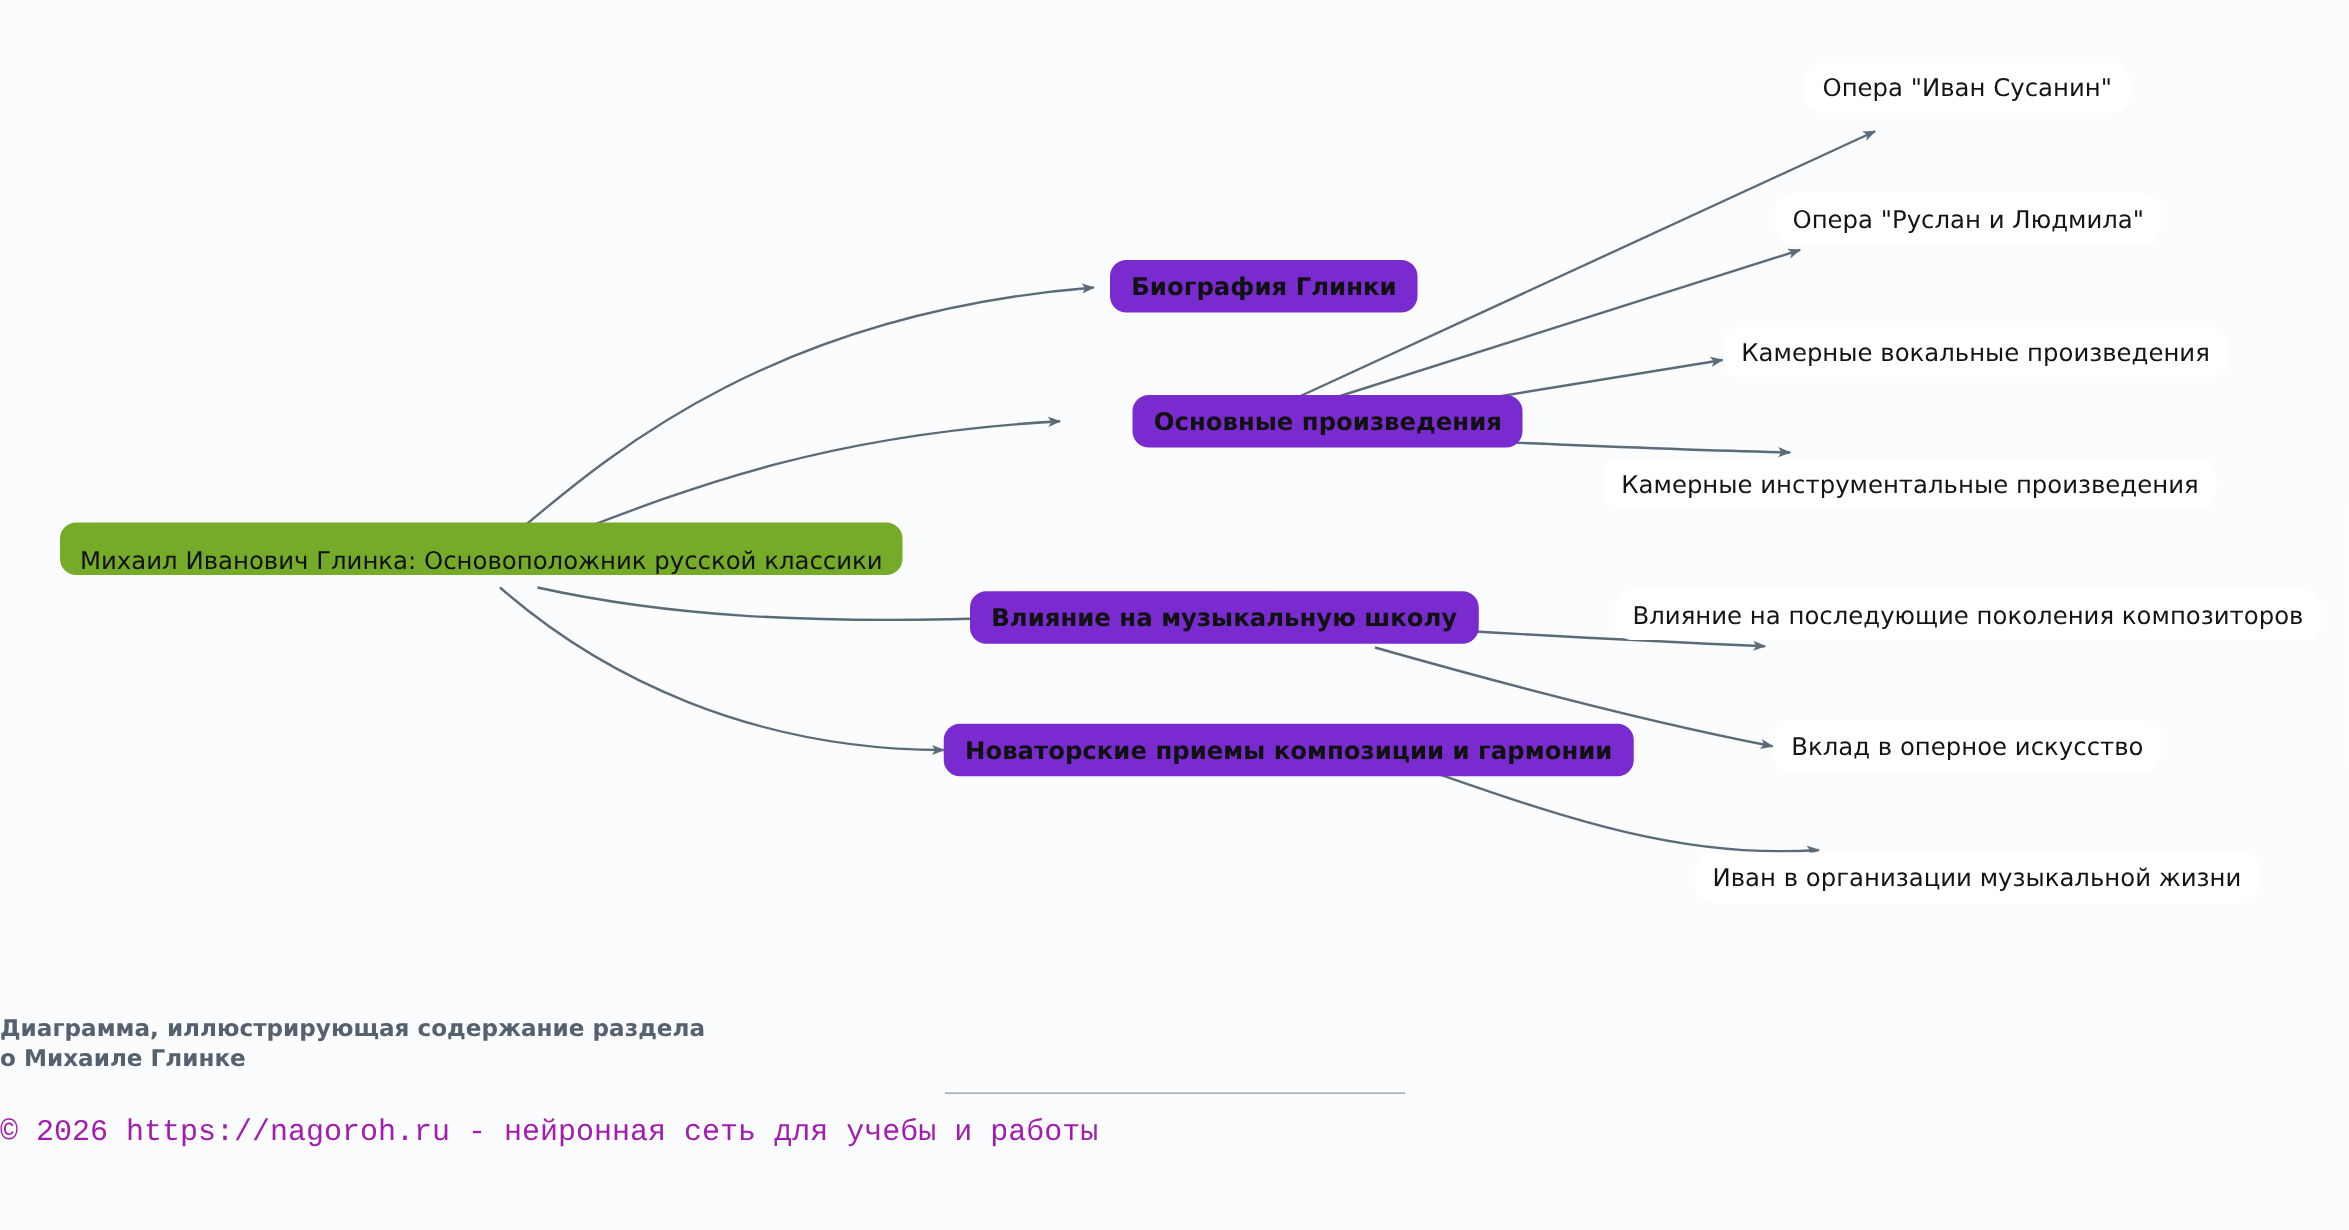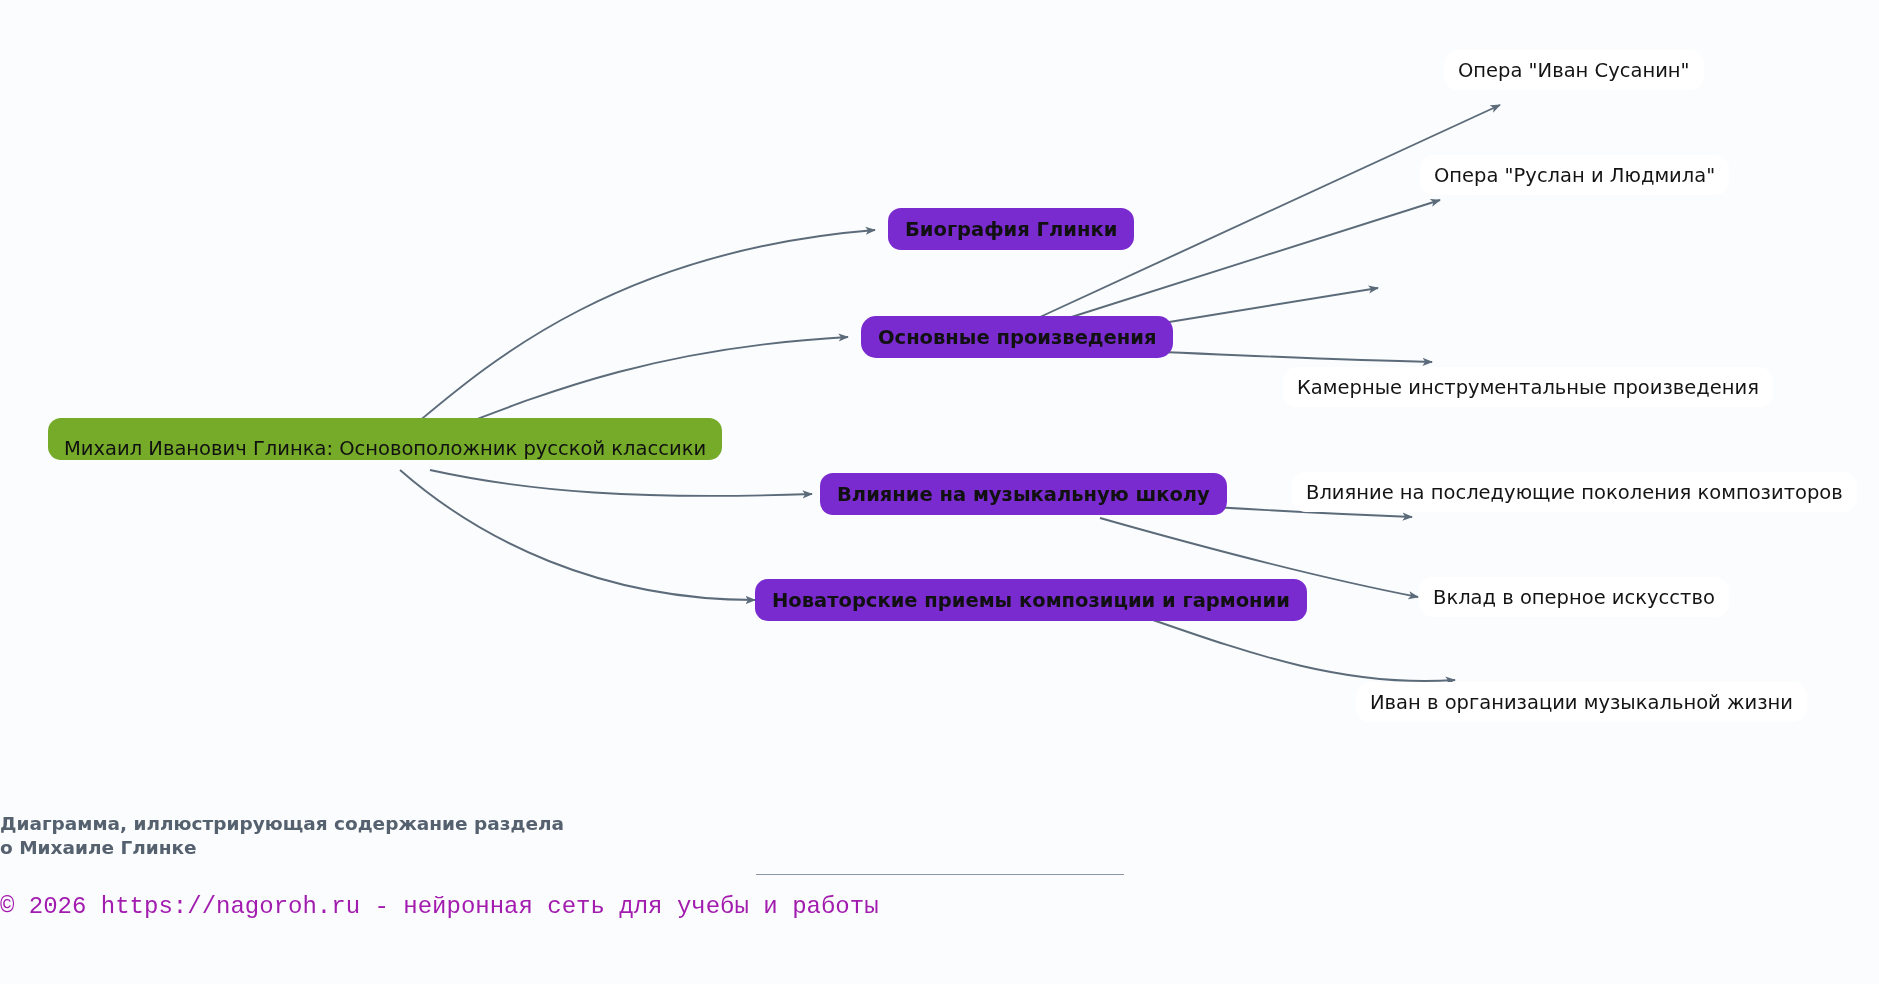--- a/index.html
+++ b/index.html
@@ -125,40 +125,43 @@
   </svg>
 
   <div class="node node-root" style="left:48px; top:418px;">
     <span>Михаил Иванович Глинка: Основоположник русской классики</span>
   </div>
 
   <div class="node node-branch" style="left:888px; top:208px;">
     <span>Биография Глинки</span>
   </div>
 
-  <div class="node node-branch" style="left:861px; top:316px;border-radius:15px;">
+  <div class="node node-branch" style="left:906px; top:316px;">
     <span>Основные произведения</span>
   </div>
 
-  <div class="node node-branch" style="left:820px; top:473px;">
+  <div class="node node-branch" style="left:776px; top:473px;">
     <span>Влияние на музыкальную школу</span>
   </div>
 
   <div class="node node-branch" style="left:755px; top:579px;justify-content:center;">
     <span>Новаторские приемы композиции и гармонии</span>
   </div>
 
   <div class="node node-leaf" style="left:1444px; top:50px;">
     <span>Опера "Иван Сусанин"</span>
   </div>
 
   <div class="node node-leaf" style="left:1420px; top:155px;">
     <span>Опера "Руслан и Людмила"</span>
   </div>
 
+  <div class="node node-leaf" style="left:1379px; top:262px;">
+    <span>Камерные вокальные произведения</span>
+  </div>
 
   <div class="node node-leaf" style="left:1283px; top:367px;">
     <span>Камерные инструментальные произведения</span>
   </div>
 
   <div class="node node-leaf" style="left:1292px; top:472px;">
     <span>Влияние на последующие поколения композиторов</span>
   </div>
 
   <div class="node node-leaf" style="left:1419px; top:577px;">

